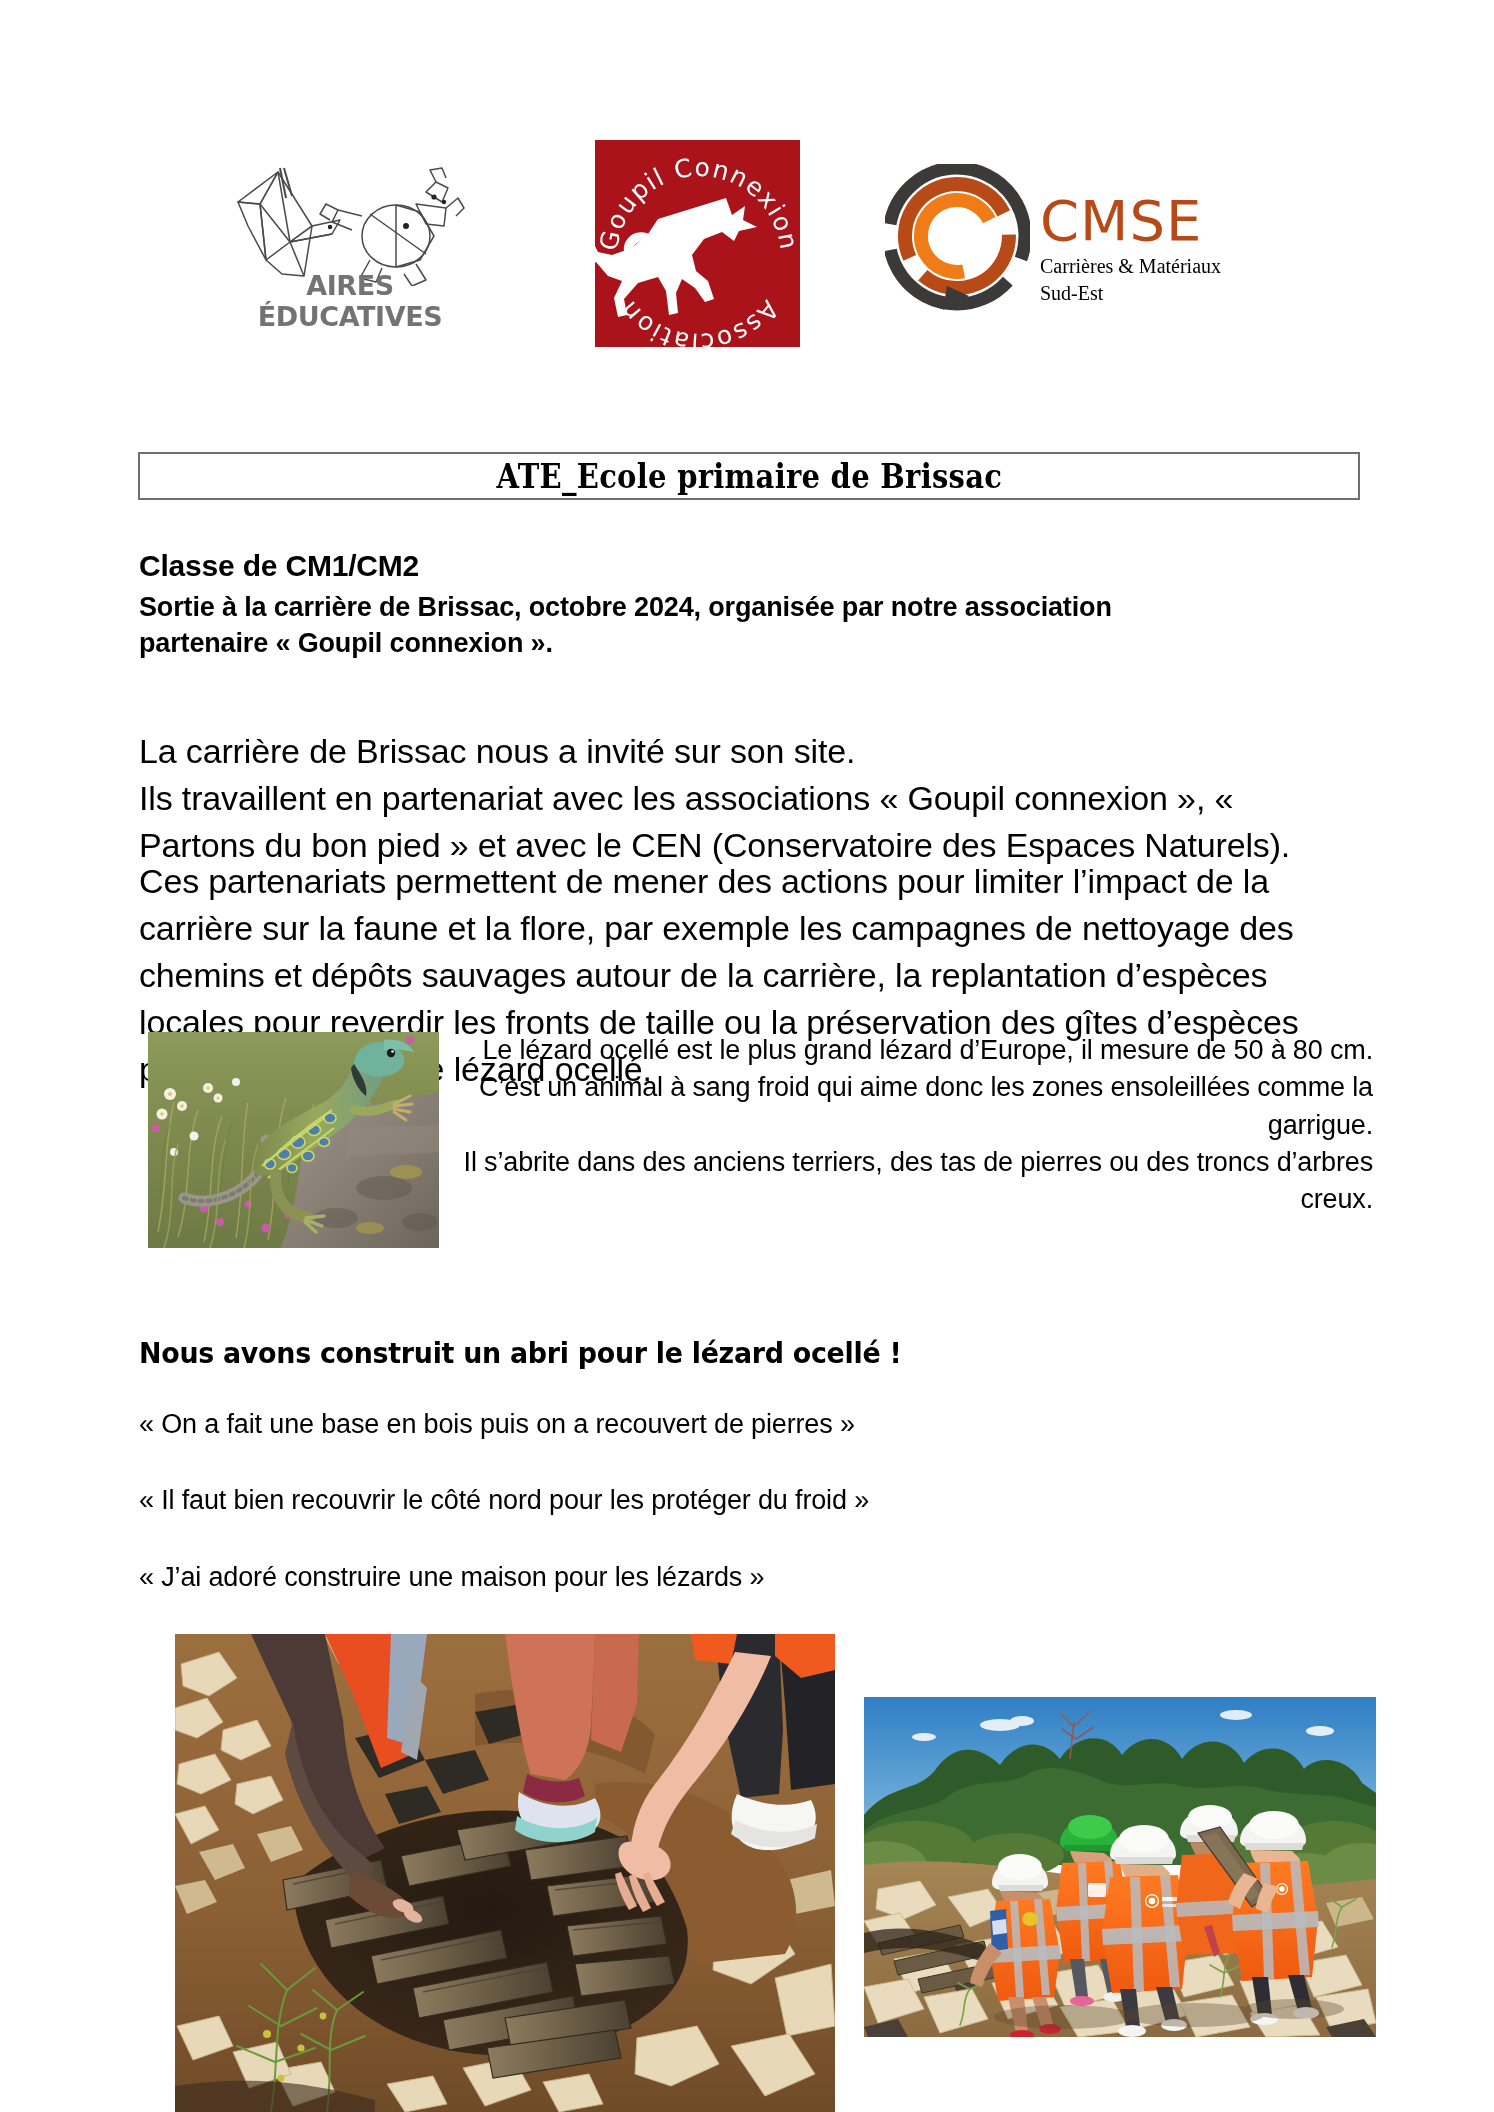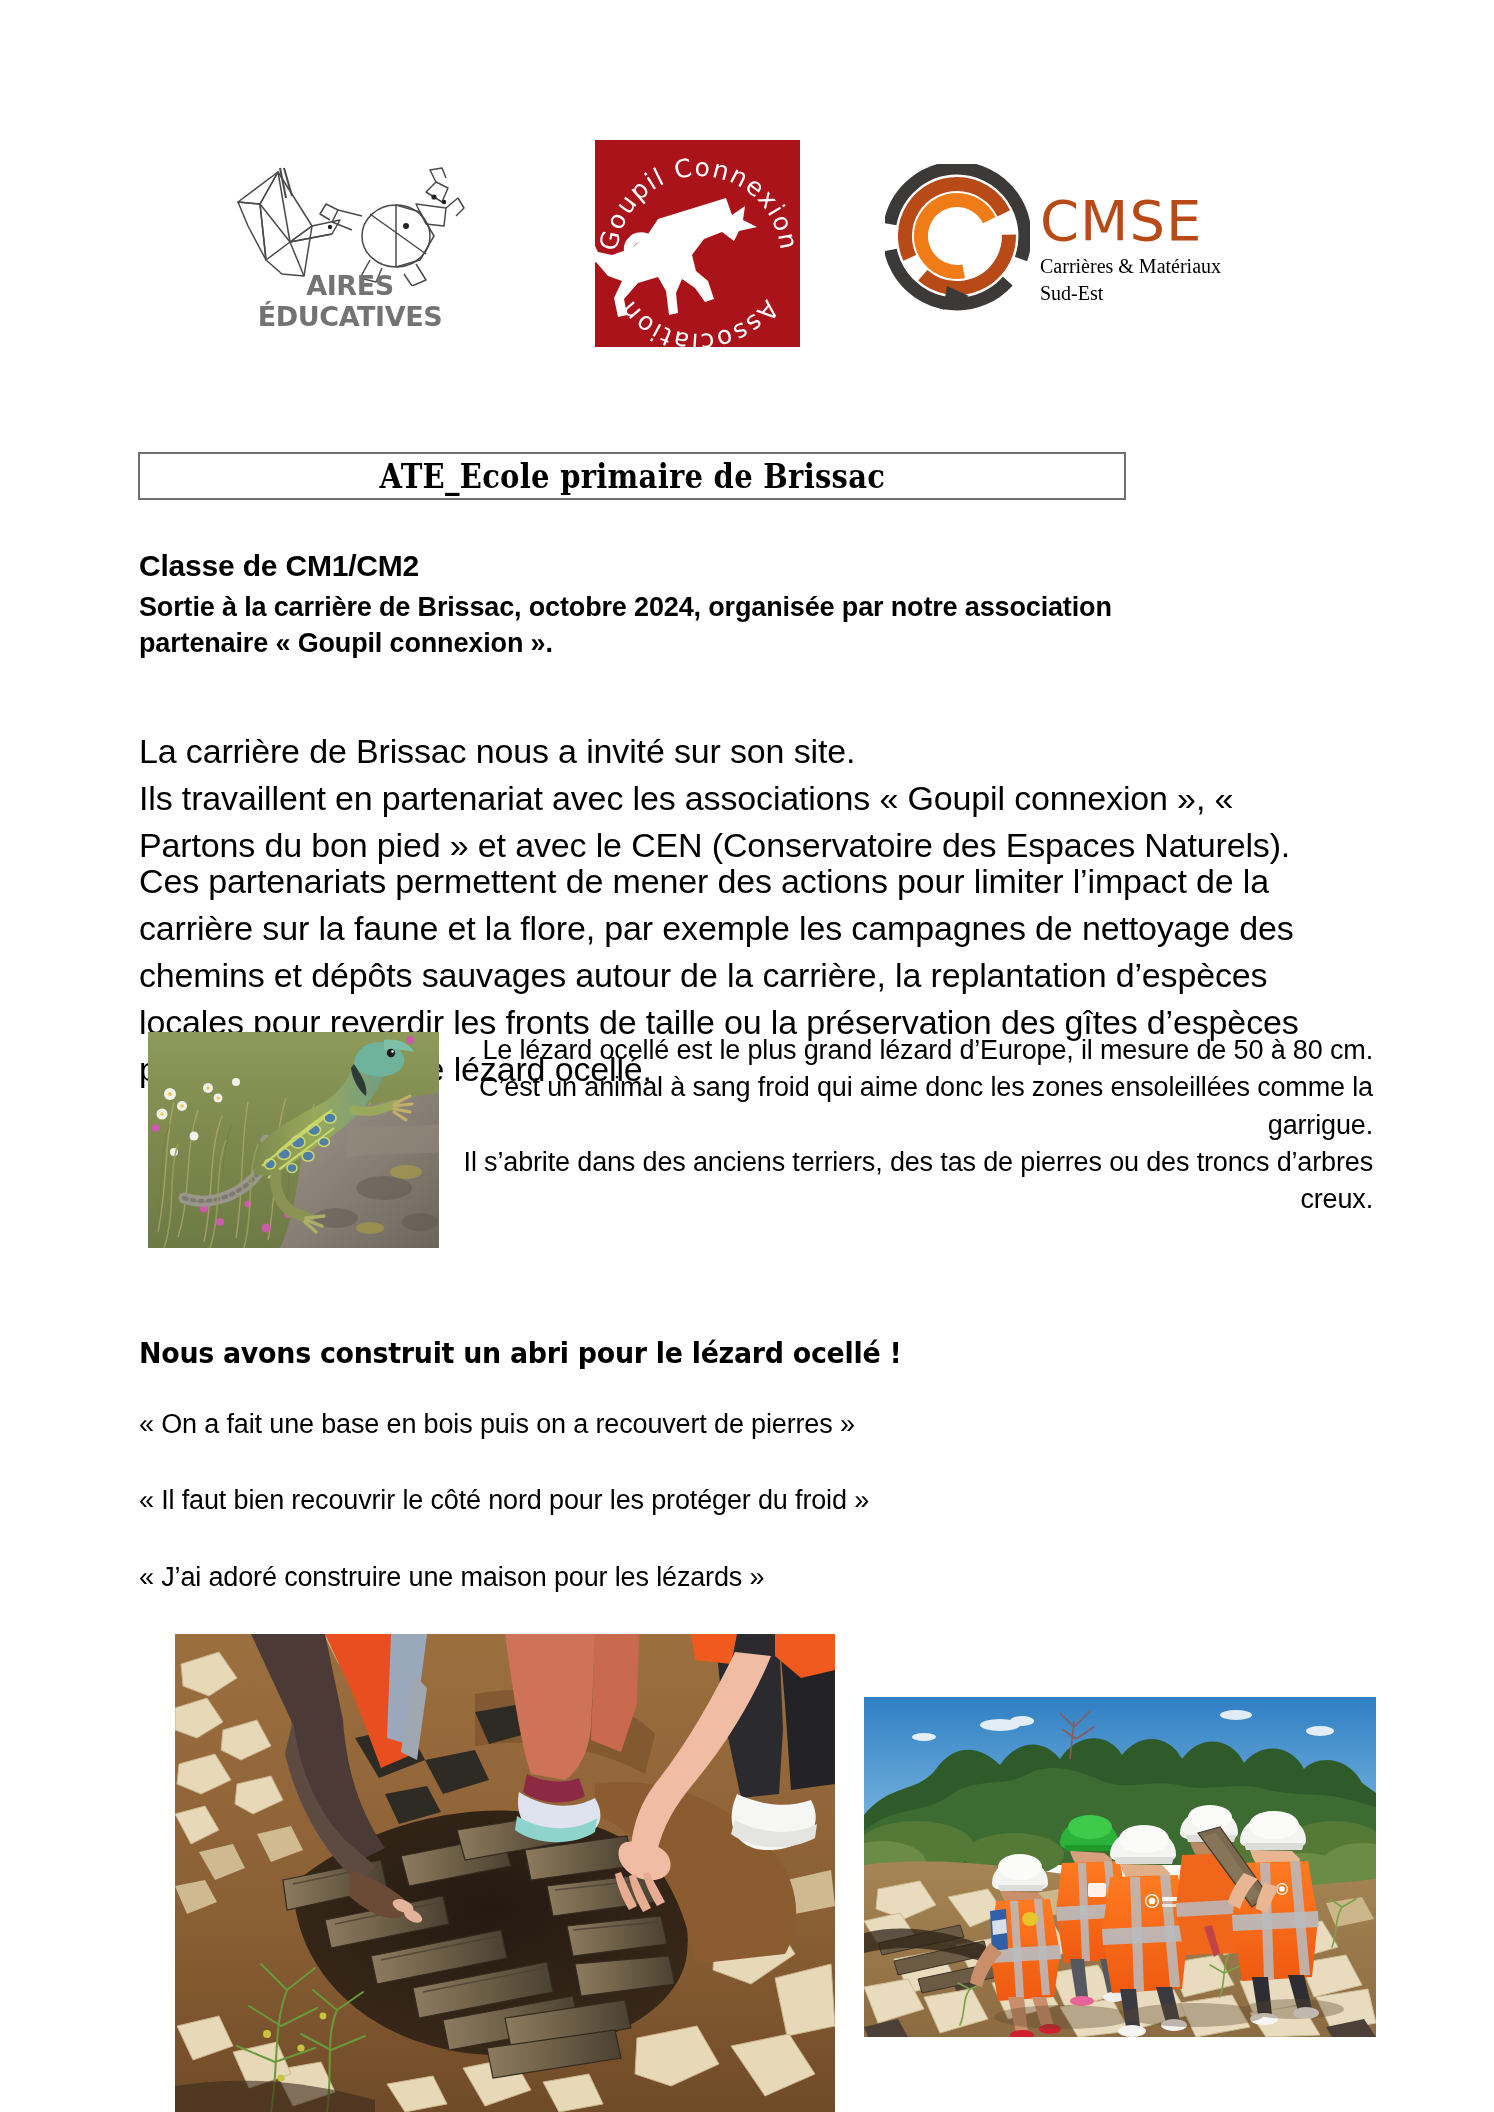--- a/index.html
+++ b/index.html
@@ -77,21 +77,21 @@
     font-size: 20px;
     line-height: 1.35;
     color: #000000;
   }
 
   
   .title-box {
     position: absolute;
     left: 138px;
     top: 452px;
-    width: 988px;
+    width: 1222px;
     height: 48px;
     border: 2px solid #6f6f6f;
     background: #ffffff;
     box-sizing: border-box;
     display: flex;
     align-items: center;
     justify-content: center;
   }
   .title-text {
     font-family: "DejaVu Serif", serif;

